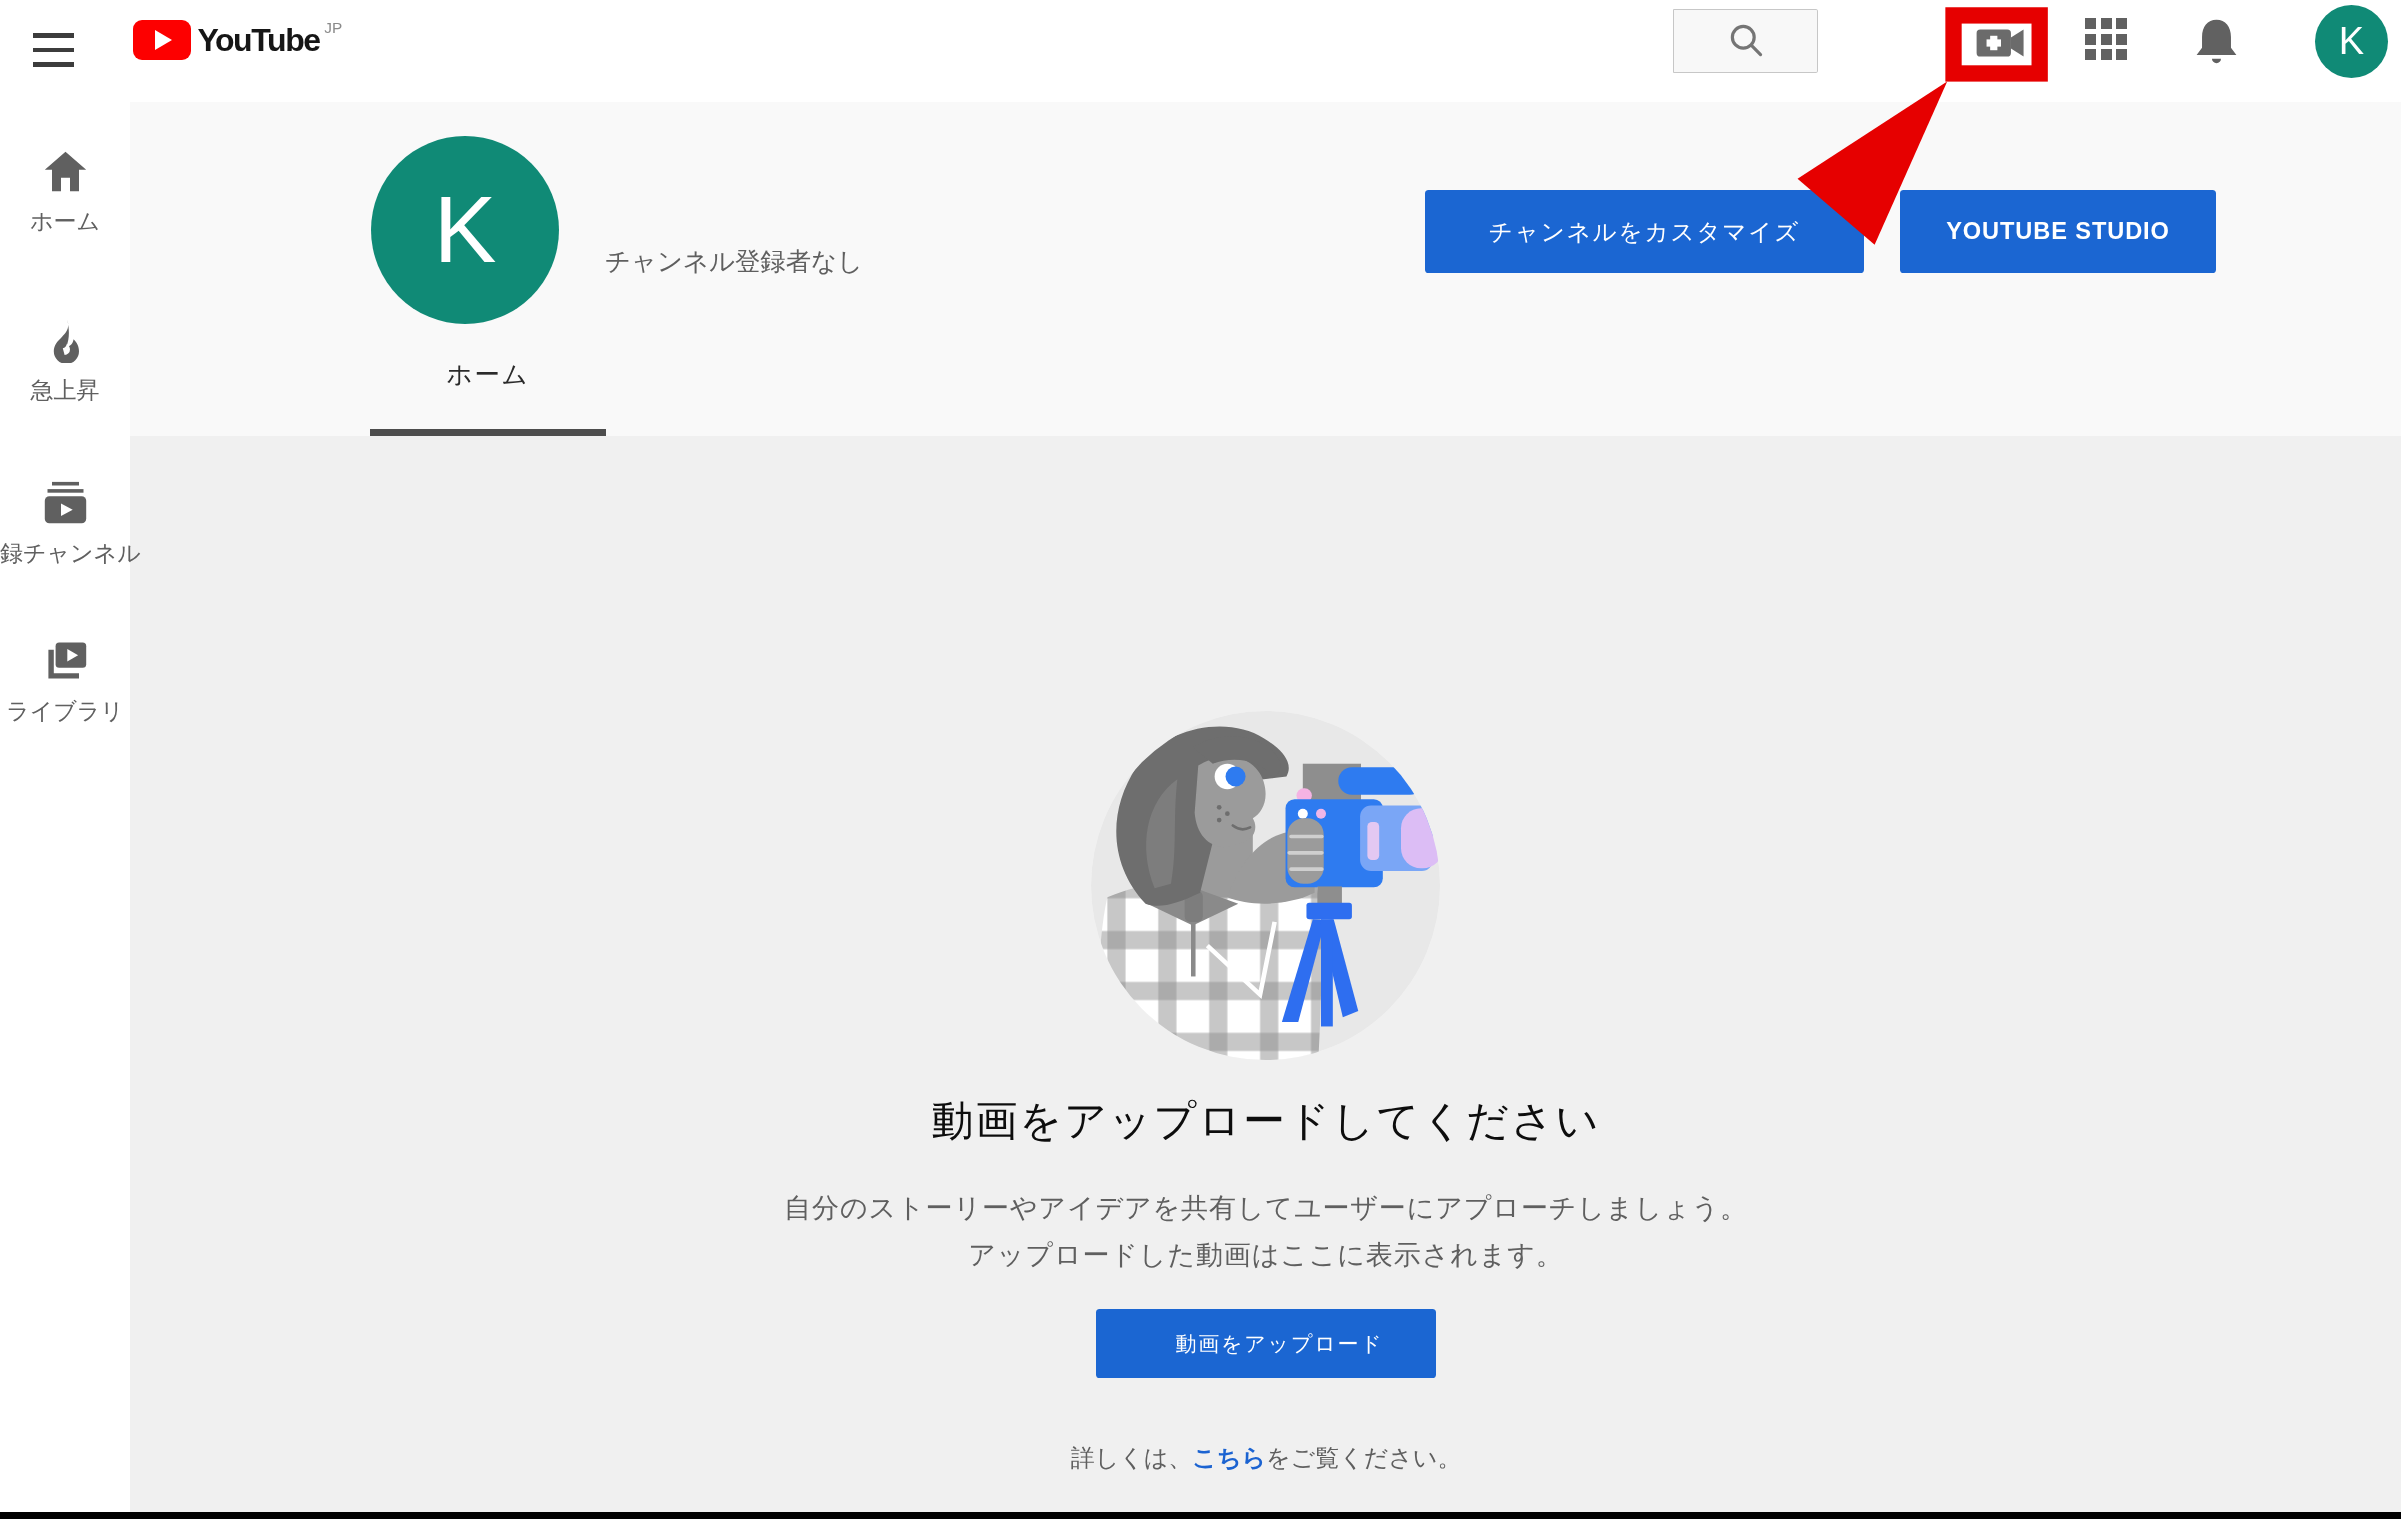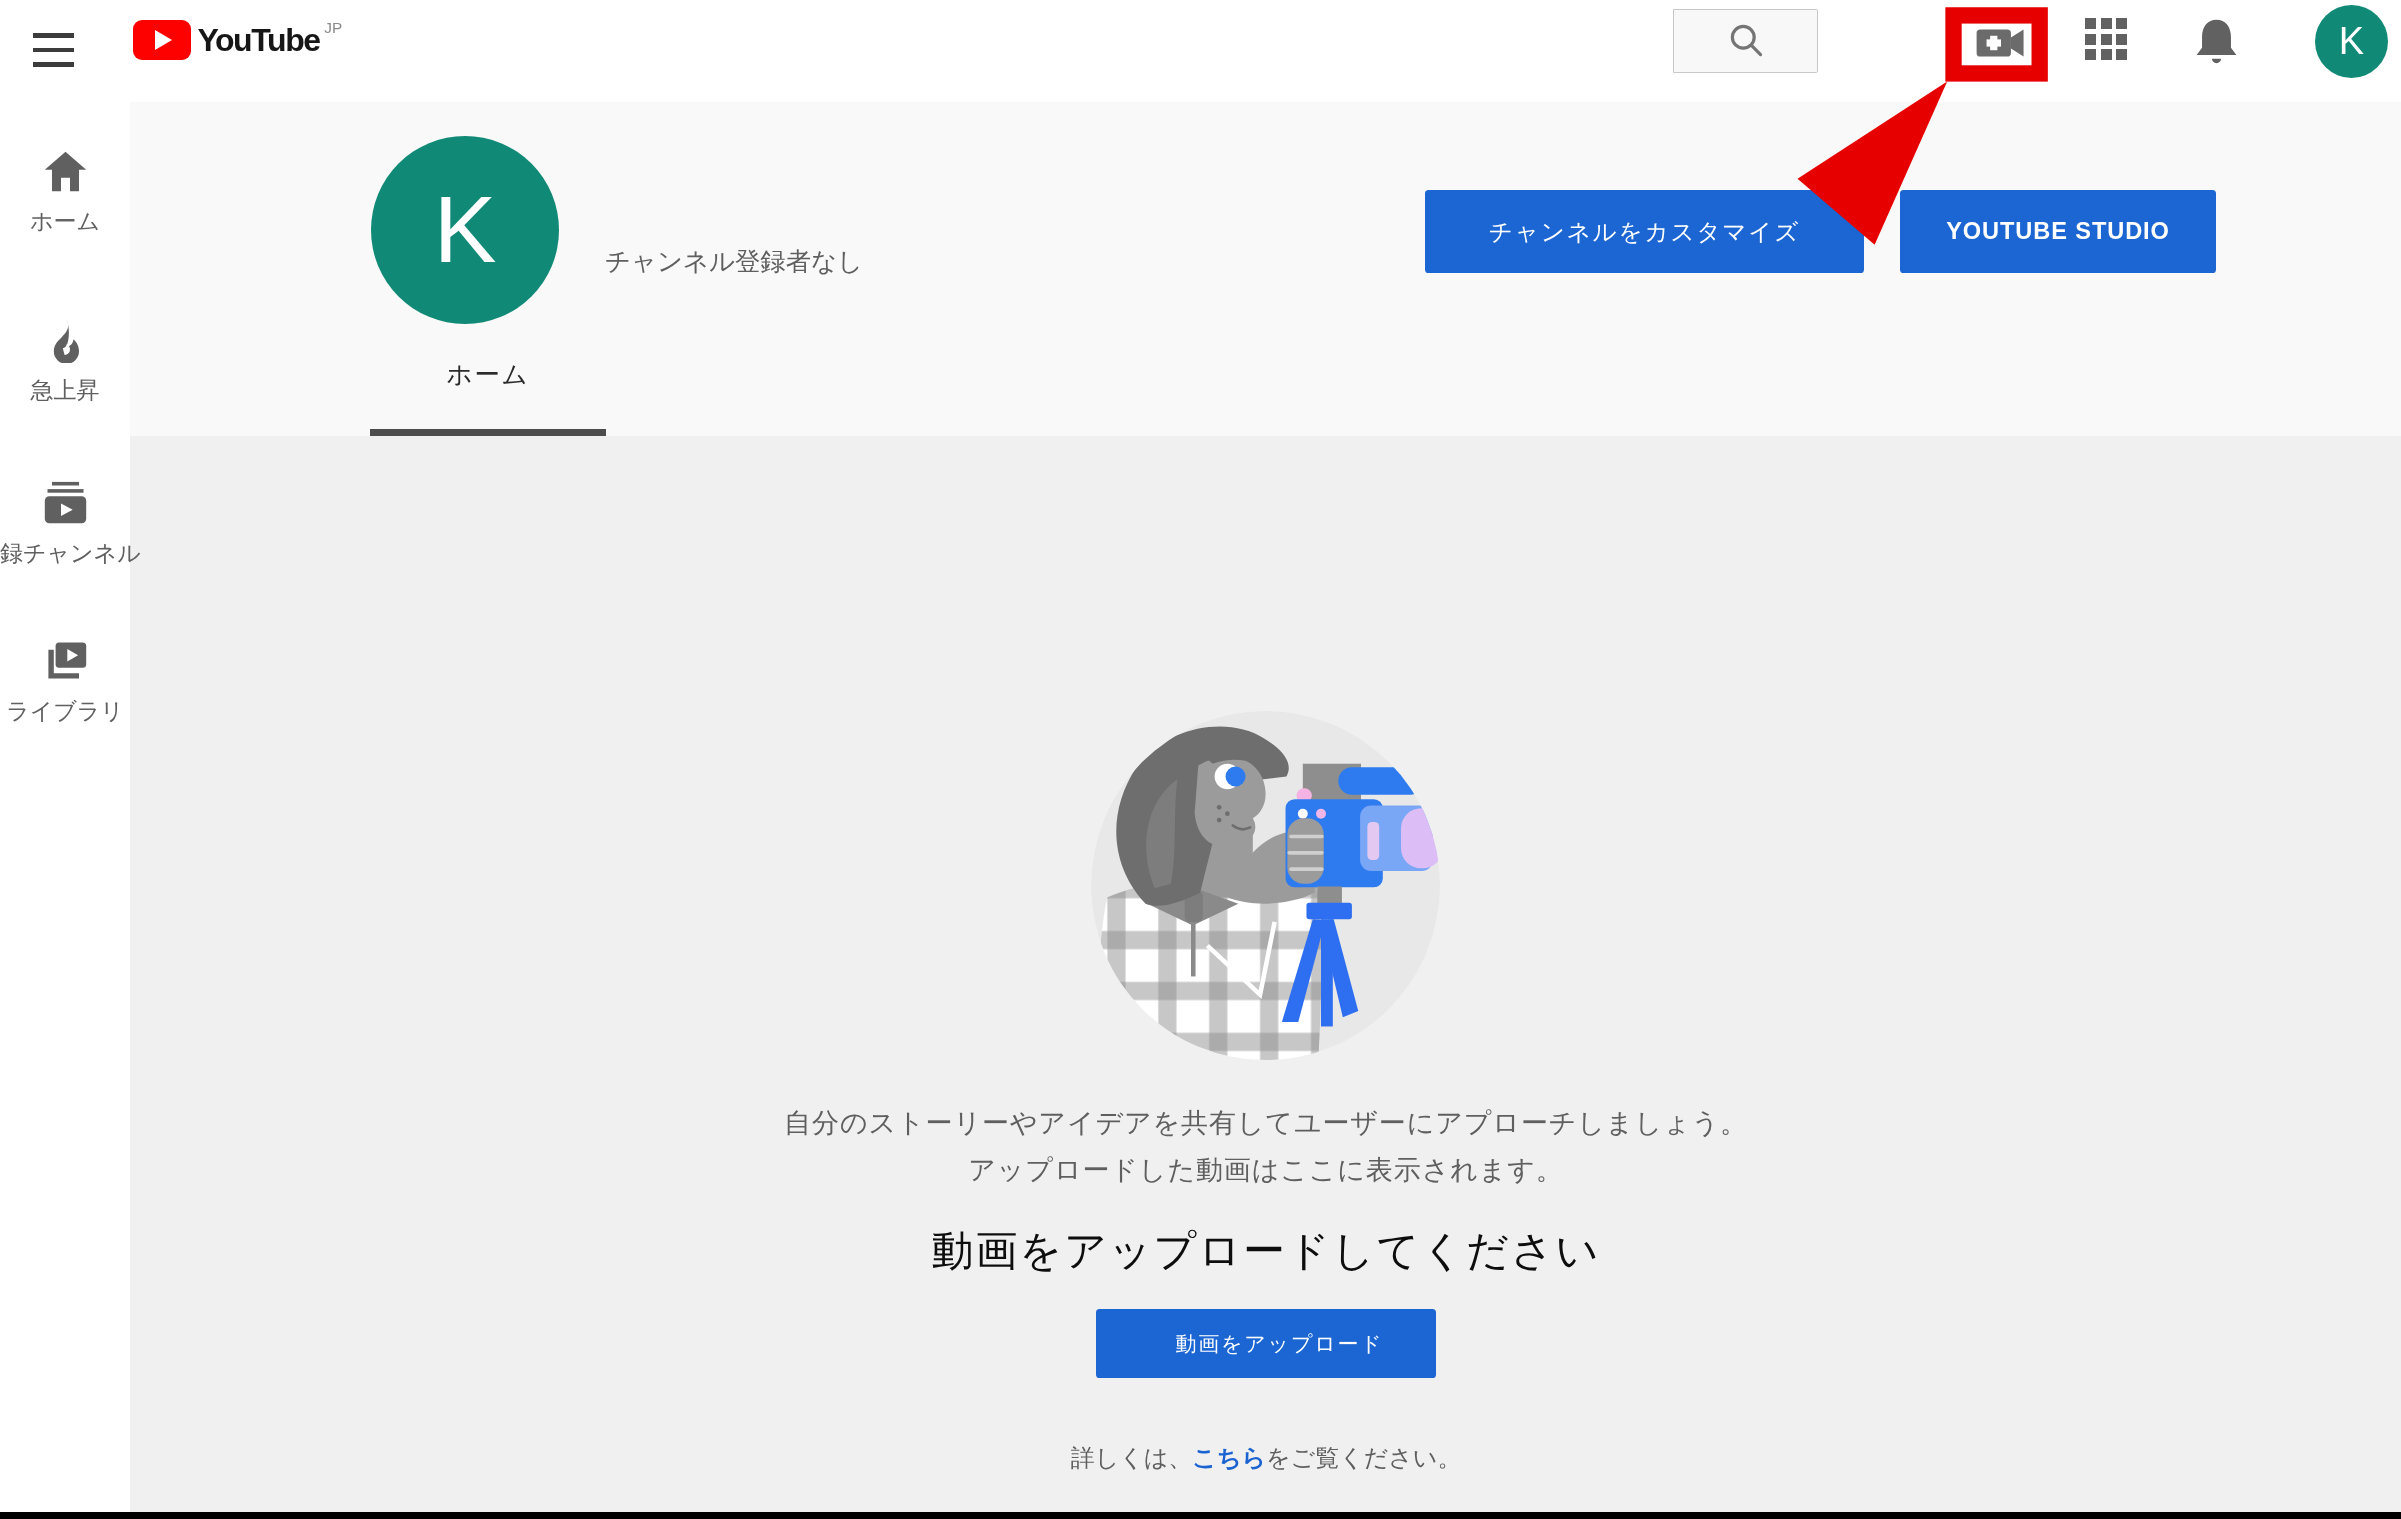--- a/index.html
+++ b/index.html
@@ -153,25 +153,25 @@
         <rect x="216" y="118" width="40" height="72" rx="18" fill="#9b9b9b"></rect>
         <path d="M220,138 h34 M218,156 h36 M220,174 h34" stroke="#cfcfcf" stroke-width="4" fill="none" stroke-linecap="round"></path>
 
         <rect x="249" y="193" width="27" height="22" fill="#8e8e8e"></rect>
         <rect x="237" y="211" width="50" height="18" rx="3" fill="#2e6ef0"></rect>
         <polygon points="244,229 210,342 228,342 258,230" fill="#2e6ef0"></polygon>
         <polygon points="267,229 294,330 277,337 252,231" fill="#2e6ef0"></polygon>
         <rect x="253" y="229" width="13" height="118" fill="#2e6ef0"></rect>
       </g>
     </svg>
+    <div id="empty-title">動画をアップロードしてください</div>
     <div id="empty-desc">
       <div>自分のストーリーやアイデアを共有してユーザーにアプローチしましょう。</div>
       <div>アップロードした動画はここに表示されます。</div>
     </div>
-    <div id="empty-title">動画をアップロードしてください</div>
     <button id="upload-btn" class="blue-btn">動画をアップロード</button>
     <div id="help-line">
       <span>詳しくは、</span><span id="help-link">こちら</span><span>をご覧ください。</span>
     </div>
   </div>
 
   <div id="sidebar" class="abs">
     <div class="side-item" style="top:47px;">
       <span class="side-ico">
         <svg viewBox="0 0 50 50">

